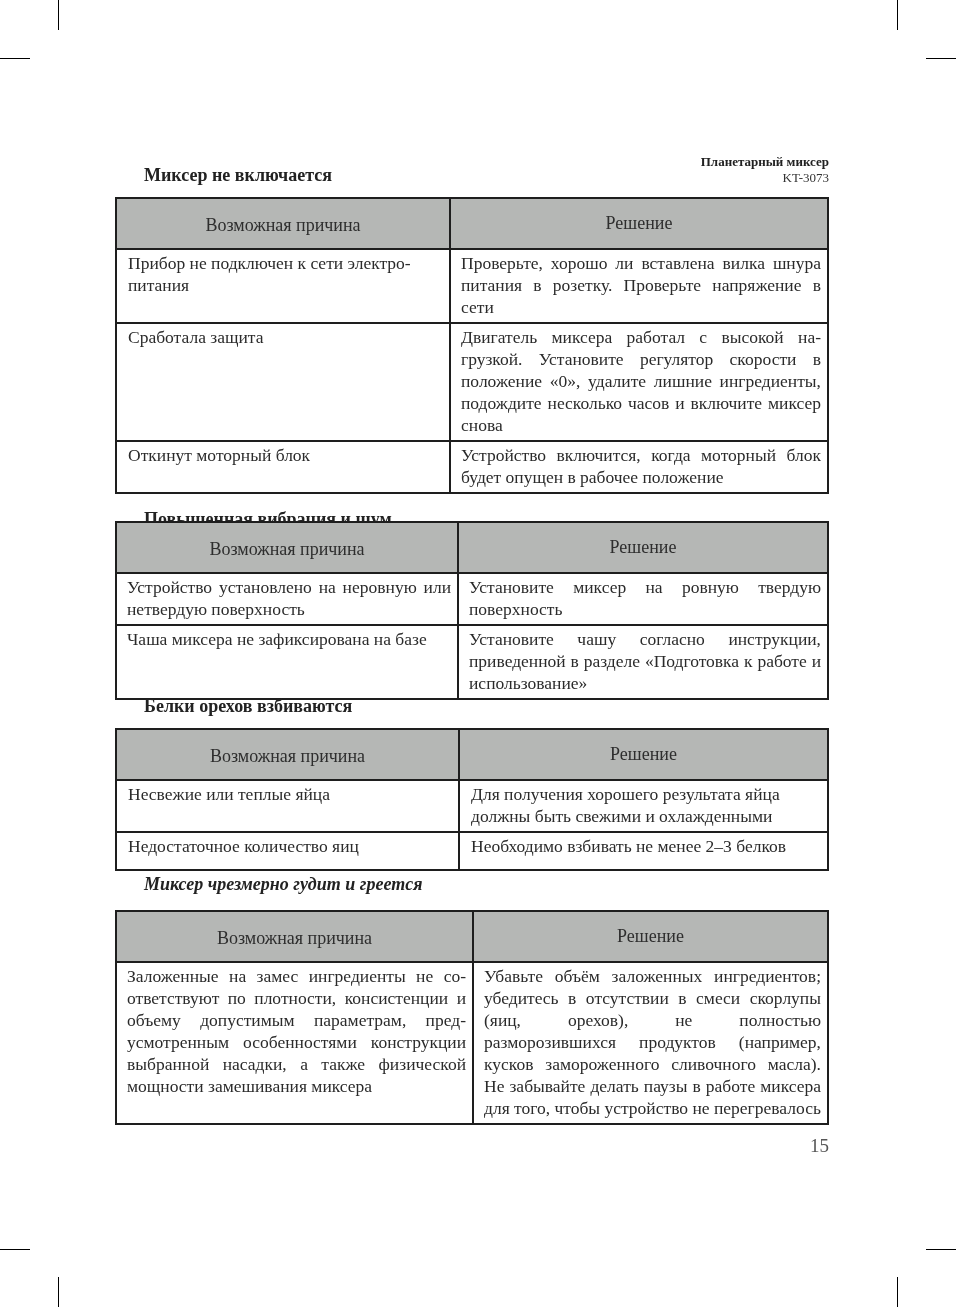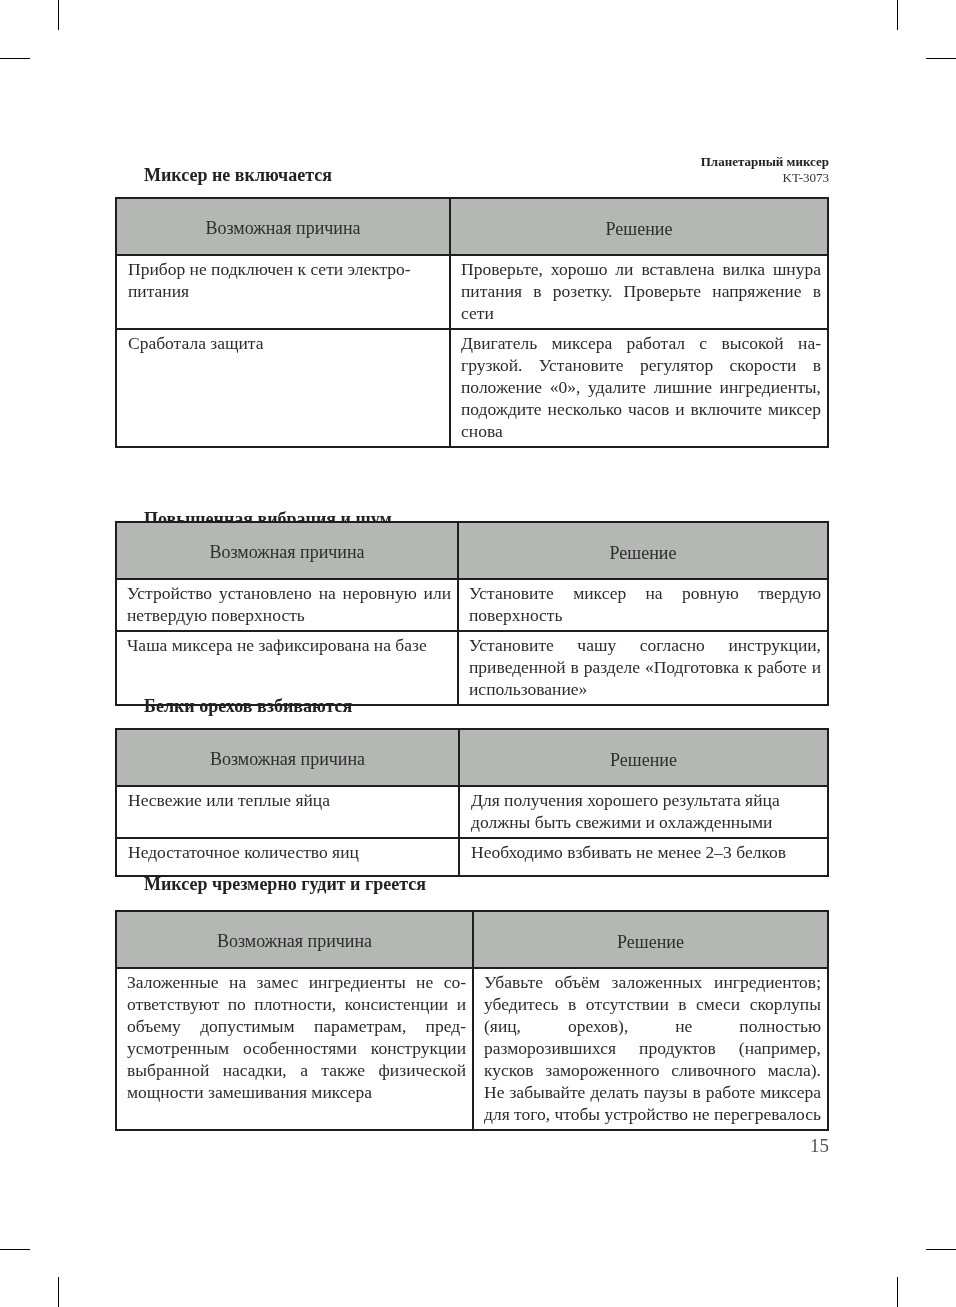--- a/index.html
+++ b/index.html
@@ -8,21 +8,21 @@
   .crop { position: absolute; background: #000; }
   .running-head { position: absolute; right: 127px; top: 118px; text-align: right; line-height: 16px; margin-top: 36px; }
   .running-head .title { font-weight: bold; font-size: 13px; color: #222; }
   .running-head .model { font-size: 13px; color: #333; }
   .section-title { position: absolute; left: 144px; font-weight: bold; font-size: 18px; color: #222; }
   table.ts { position: absolute; left: 115px; width: 714px; border-collapse: collapse;
              border: 2px solid #1e1e1e; font-size: 17.5px; line-height: 22px; color: #2b2b2b; }
   table.ts th { background: #b5b7b5; font-weight: normal; height: 36px; padding: 0;
                 border: 2px solid #1e1e1e; font-size: 18px; color: #2e2e2e; }
   table.ts th.c1 { vertical-align: middle; padding-top: 3px; }
-  table.ts th.c2 { vertical-align: top; padding-top: 19px; }
+  table.ts th.c2 { vertical-align: top; padding-top: 13px; }
   table.ts td { border: 2px solid #1e1e1e; vertical-align: top; padding: 2px 7px 4px 11px; }
   table.ts td.sol { text-align: justify; text-align-last: left; padding-right: 6px; padding-left: 10px; }
   .page-num { position: absolute; left: 810px; top: 1135px; font-size: 19px; color: #555; }
 </style>
 </head>
 <body>
 
 <div class="crop" style="left:58px;top:0;width:1px;height:30px;"></div>
 <div class="crop" style="left:0;top:58px;width:30px;height:1px;"></div>
 <div class="crop" style="left:897px;top:0;width:1px;height:30px;"></div>
@@ -48,20 +48,24 @@
     <th class="c1">Возможная причина</th>
     <th class="c2">Решение</th>
   </tr>
   <tr>
     <td>Прибор не подключен к сети электро­питания</td>
     <td class="sol">Проверьте, хорошо ли вставлена вилка шнура питания в розетку. Проверьте на­пряжение в сети</td>
   </tr>
   <tr>
     <td>Сработала защита</td>
     <td class="sol">Двигатель миксера работал с высокой на­грузкой. Установите регулятор скорости в положение «0», удалите лишние ингреди­енты, подождите несколько часов и вклю­чите миксер снова</td>
+  </tr>
+  <tr>
+    <td>Откинут моторный блок</td>
+    <td class="sol">Устройство включится, когда моторный блок будет опущен в рабочее положение</td>
   </tr>
 </tbody>
   </table>
 
 <div class="section-title" style="top:473px;margin-top:36px;">Повышенная вибрация и шум</div>
 <table class="ts" style="top:521px;">
   <colgroup>
       <col style="width:342px">
       <col>
     </colgroup>
@@ -96,21 +100,21 @@
     <td>Несвежие или теплые яйца</td>
     <td>Для получения хорошего результата яйца должны быть свежими и охлажденными</td>
   </tr>
   <tr>
     <td style="padding-bottom:12px;">Недостаточное количество яиц</td>
     <td>Необходимо взбивать не менее 2–3 белков</td>
   </tr>
 </tbody>
   </table>
 
-<div class="section-title" style="top:874px;">Миксер чрезмерно гудит и греется</div>
+<div class="section-title" style="top:874px;font-style:italic;">Миксер чрезмерно гудит и греется</div>
 <table class="ts" style="top:910px;">
   <colgroup>
       <col style="width:357px">
       <col>
     </colgroup>
   <tbody>
       <tr>
     <th class="c1">Возможная причина</th>
     <th class="c2">Решение</th>
   </tr>

